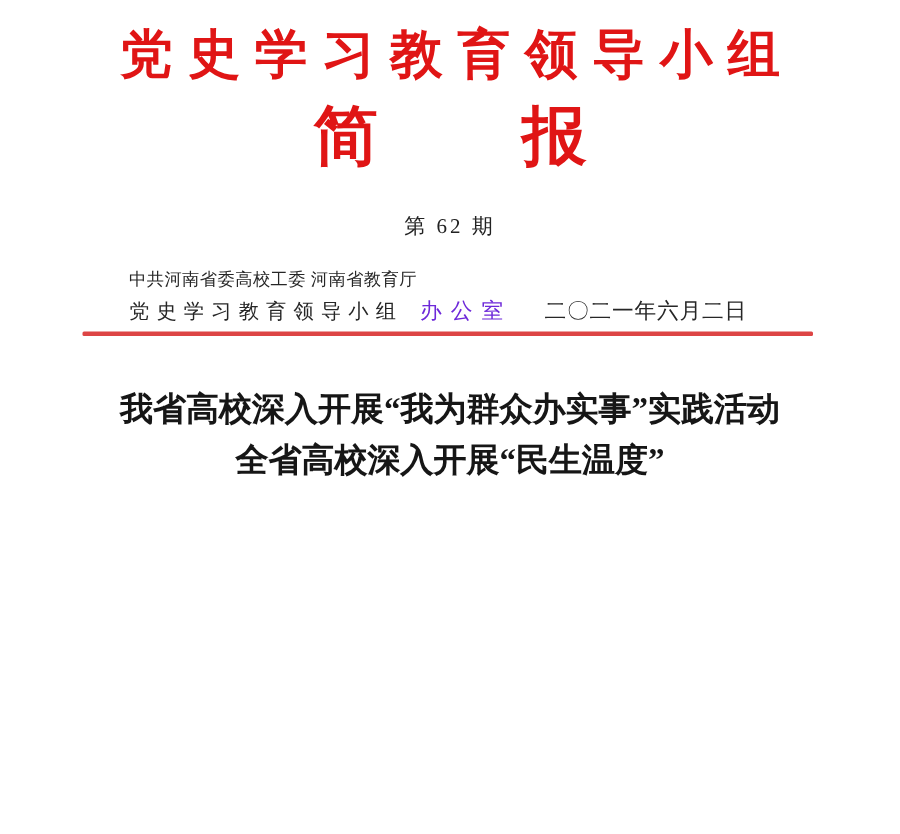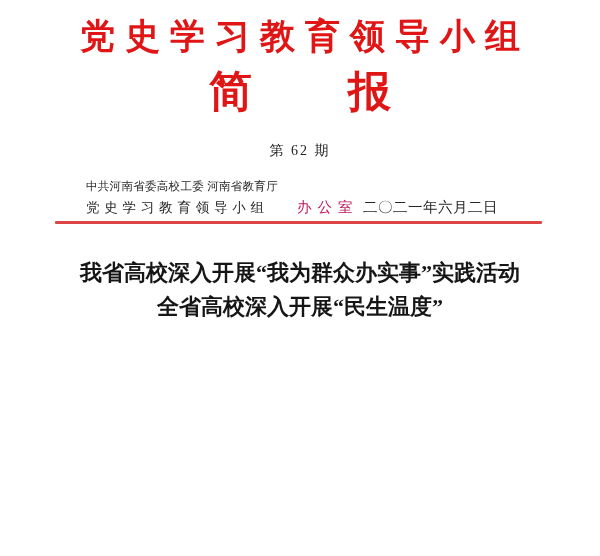--- a/index.html
+++ b/index.html
@@ -47,23 +47,23 @@
   .issuer-l1{
     font-size:11.5px;letter-spacing:0.3px;
     white-space:nowrap;color:#262626;
   }
   .issuer-l2{
     margin-top:5px;
     font-size:13.5px;color:#262626;
     text-align:justify;text-align-last:justify;
   }
   .issuer-office{
-    margin-left:33px;margin-top:9px;
+    margin-left:16px;margin-top:9px;
     font-size:14.5px;letter-spacing:6px;
-    color:#be185d;white-space:nowrap;
+    color:#6d28d9;white-space:nowrap;
   }
   .issuer-date{
     margin-left:auto;margin-top:20px;
     font-size:14.5px;letter-spacing:0.5px;
     color:#262626;white-space:nowrap;
   }
   .red-rule{
     position:absolute;top:221px;left:55px;
     width:487px;height:3px;
     background:var(--rule);

